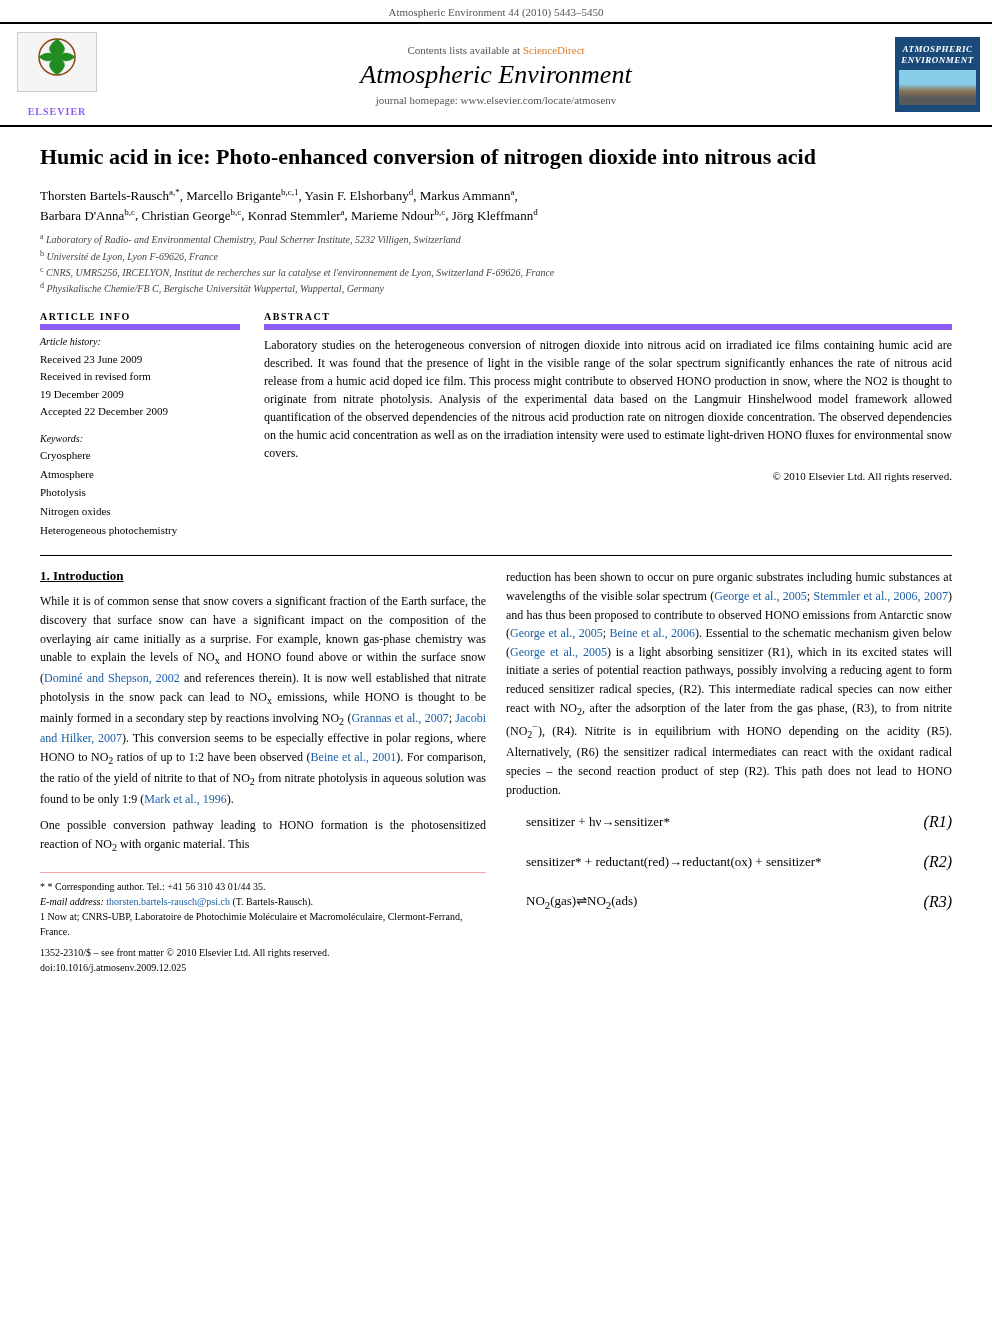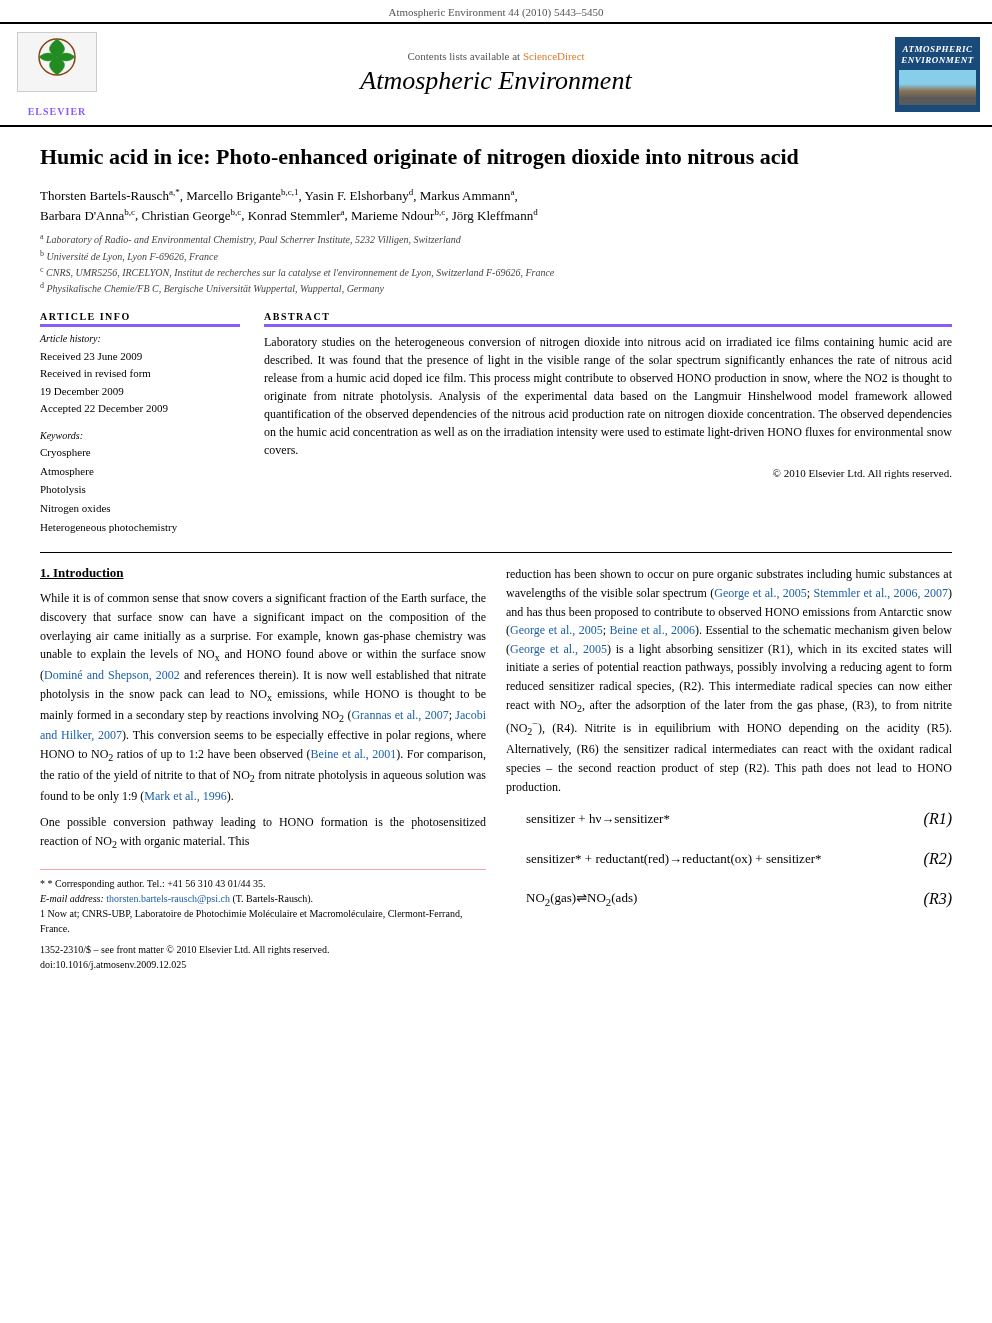--- a/index.html
+++ b/index.html
@@ -158,21 +158,21 @@
       min-width: 200px;
     }
     .col-right {
       flex: 1;
     }
     .section-label {
       font-size: 10px;
       font-weight: bold;
       letter-spacing: 1.5px;
       text-transform: uppercase;
-      border-bottom: 3px solid #8b5cf6;
+      border-bottom: 6px solid #8b5cf6;
       margin-bottom: 6px;
       padding-bottom: 2px;
     }
     .article-history-label {
       font-size: 10px;
       font-style: italic;
       margin-bottom: 4px;
       display: block;
     }
     .article-history p {
@@ -290,32 +290,33 @@
           <path d="M35 40 Q50 29 35 22 Q20 29 35 40" fill="#228B22" stroke="#228B22" stroke-width="0.5"></path>
         </svg>
       </div>
       <div class="elsevier-text">ELSEVIER</div>
     </div>
     <div class="journal-center">
       <div class="sciencedirect-link">
         <span>Contents lists available at </span><a>ScienceDirect</a>
       </div>
       <div class="journal-title">Atmospheric Environment</div>
+      <div class="journal-homepage">journal homepage: www.elsevier.com/locate/atmosenv</div>
     </div>
     <div class="atm-logo">
       <div class="atm-logo-box">
         <div class="atm-title">ATMOSPHERIC<br>ENVIRONMENT</div>
         <div class="atm-img-area"></div>
       </div>
     </div>
   </div>
 
   <div class="article-body">
 
-    <div class="article-title">Humic acid in ice: Photo-enhanced originate of nitrogen dioxide into nitrous acid</div>
+    <div class="article-title">Humic acid in ice: Photo-enhanced conversion of nitrogen dioxide into nitrous acid</div>
 
     <div class="authors">
       <span>Thorsten Bartels-Rausch<sup>a,*</sup></span>,
       <span>Marcello Brigante<sup>b,c,1</sup></span>,
       <span>Yasin F. Elshorbany<sup>d</sup></span>,
       <span>Markus Ammann<sup>a</sup></span>,<br>
       <span>Barbara D'Anna<sup>b,c</sup></span>,
       <span>Christian George<sup>b,c</sup></span>,
       <span>Konrad Stemmler<sup>a</sup></span>,
       <span>Marieme Ndour<sup>b,c</sup></span>,

